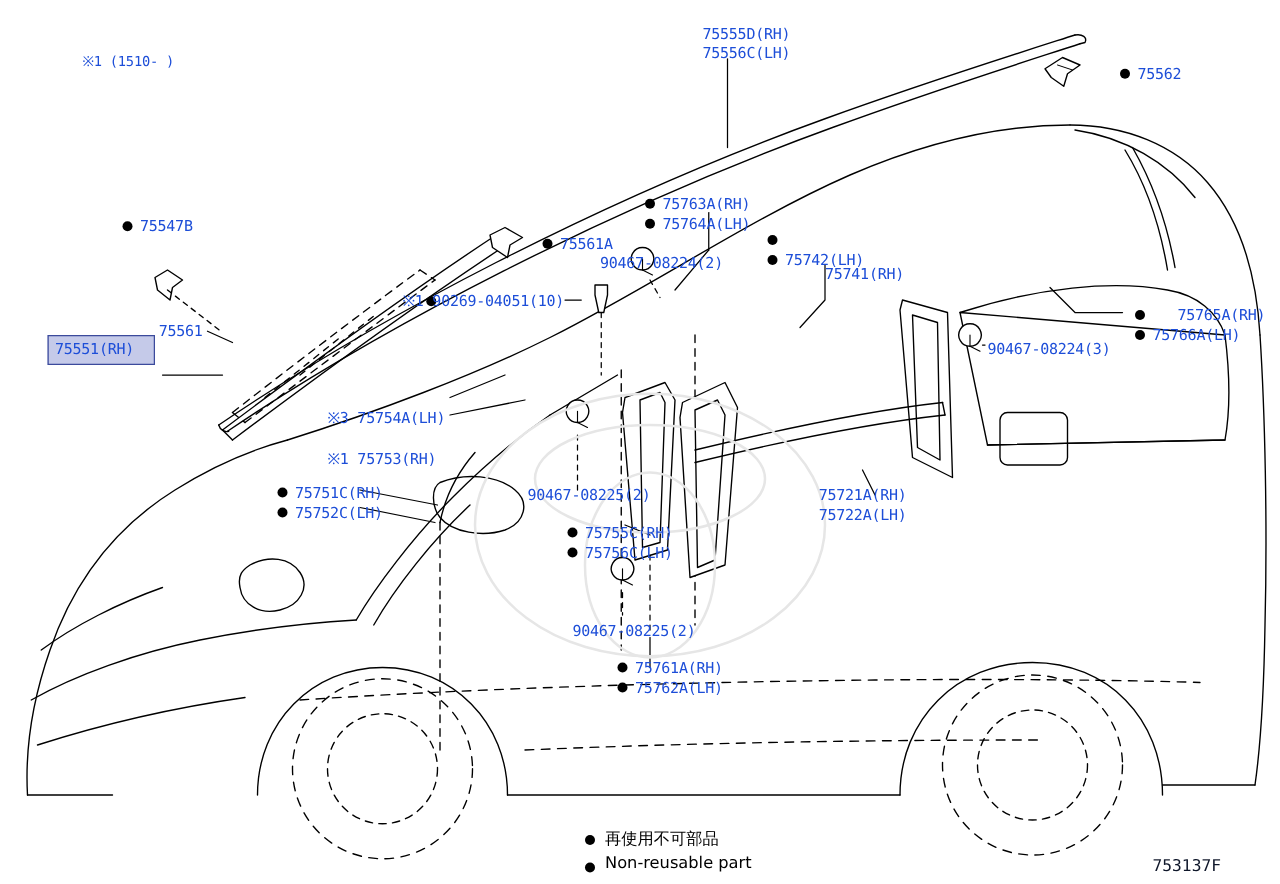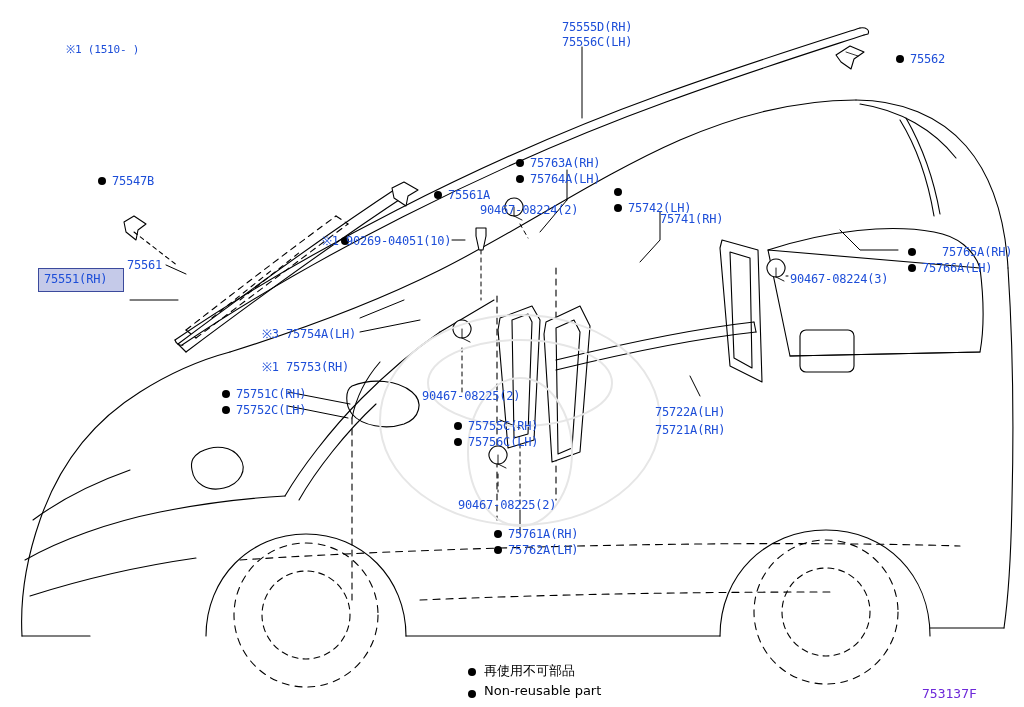--- a/index.html
+++ b/index.html
@@ -51,21 +51,21 @@
     position: absolute;
     font-family: "DejaVu Sans", sans-serif;
     font-size: 13px;
     color: #000;
     white-space: nowrap;
   }
   .code {
     position: absolute;
     font-family: "DejaVu Sans Mono", monospace;
     font-size: 13px;
-    color: #6d28d9;
+    color: #0f172a;
   }
 </style>
 </head>
 <body>
 
 <div id="root">
 
   <svg class="art" viewBox="0 0 1024 707">
     <g fill="none" stroke="#000000" stroke-width="1.1" stroke-linecap="round" stroke-linejoin="round">
 
@@ -244,21 +244,21 @@
       <div class="lbl" style="left: 262px; top: 327px;">※3 75754A(LH)</div>
       <div class="bullet" style="left: 222px; top: 390px;"></div>
       <div class="lbl" style="left: 236px; top: 387px;">75751C(RH)</div>
       <div class="bullet" style="left: 222px; top: 406px;"></div>
       <div class="lbl" style="left: 236px; top: 403px;">75752C(LH)</div>
       <div class="lbl" style="left: 422px; top: 389px;">90467-08225(2)</div>
       <div class="bullet" style="left: 454px; top: 422px;"></div>
       <div class="lbl" style="left: 468px; top: 419px;">75755C(RH)</div>
       <div class="bullet" style="left: 454px; top: 438px;"></div>
       <div class="lbl" style="left: 468px; top: 435px; text-align: center;">75756C(LH)</div>
-      <div class="lbl" style="left: 655px; top: 389px; margin-top: 34px;">75721A(RH)</div>
+      <div class="lbl" style="left: 655px; top: 389px;">75721A(RH)</div>
       <div class="lbl" style="left: 655px; top: 405px;">75722A(LH)</div>
       <div class="lbl" style="left: 458px; top: 498px;">90467-08225(2)</div>
       <div class="bullet" style="left: 494px; top: 530px;"></div>
       <div class="lbl" style="left: 508px; top: 527px;">75761A(RH)</div>
       <div class="bullet" style="left: 494px; top: 546px;"></div>
       <div class="lbl" style="left: 508px; top: 543px;">75762A(LH)</div>
     </div>
 
 </div>
 

